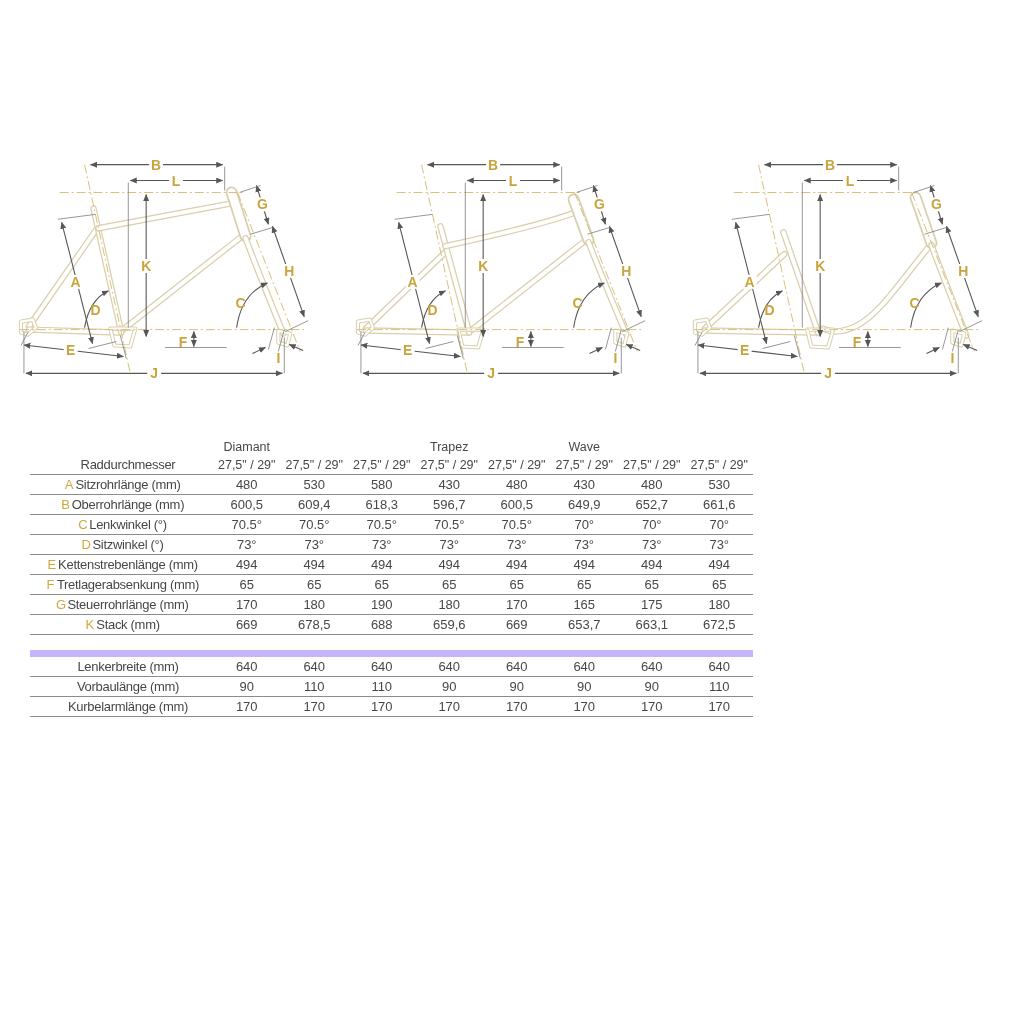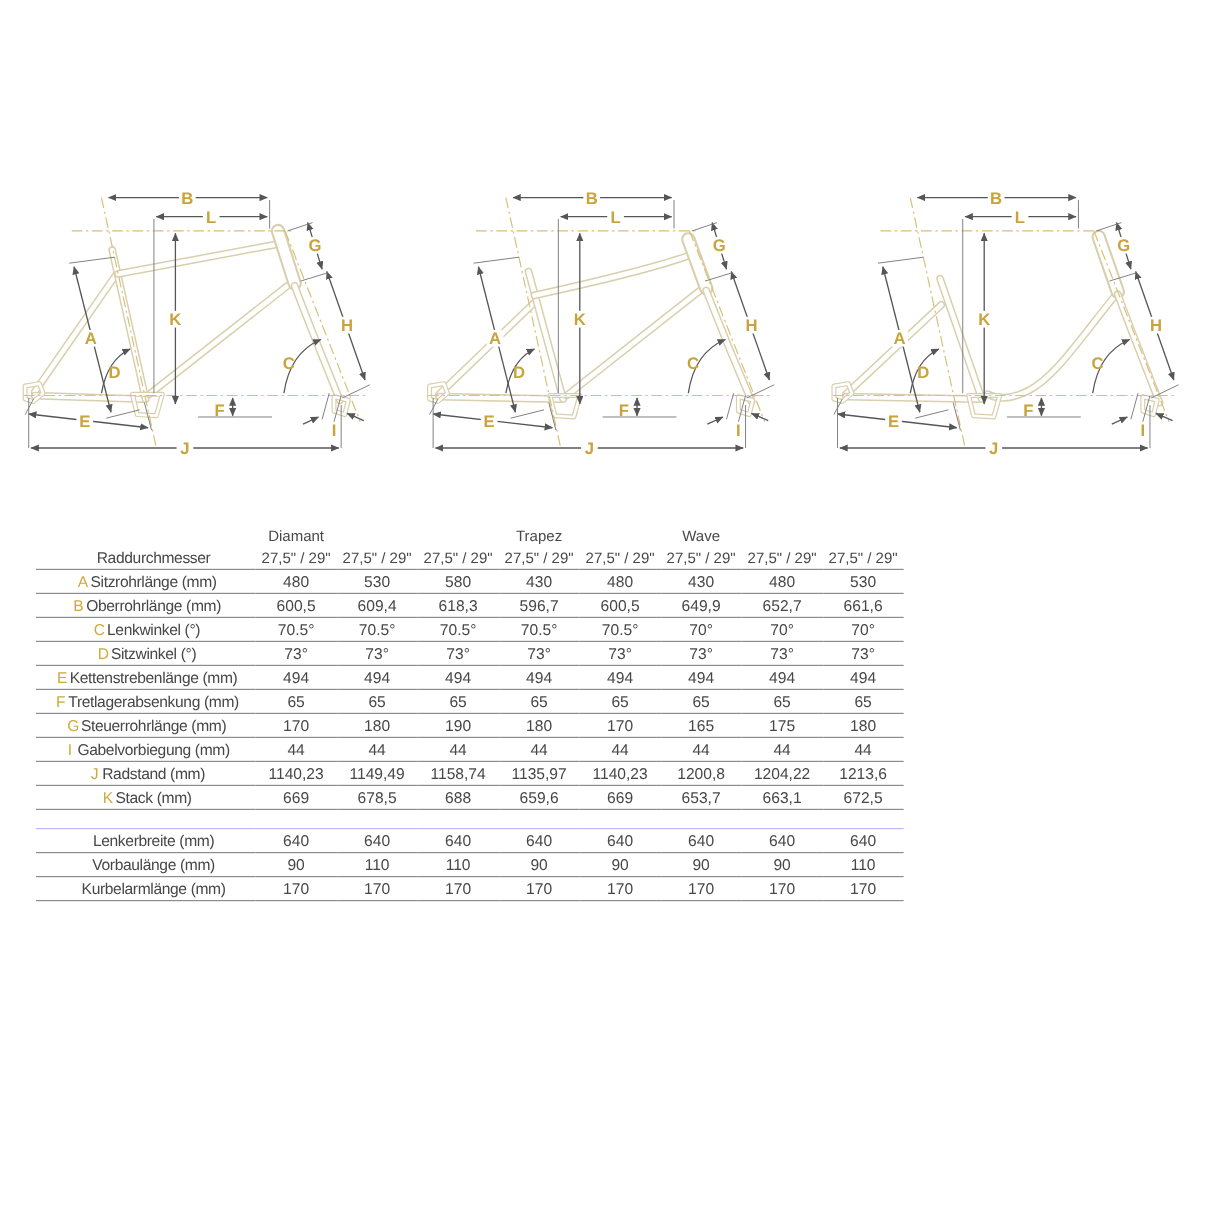--- a/index.html
+++ b/index.html
@@ -35,21 +35,21 @@
   td{text-align:center}
   thead th{font-size:12.5px}
   tr.grp-row th{text-align:center;height:17px;border:none}
   tr.wheel-row{border-bottom:1px solid #8c8c8c}
   tr.wheel-row th{text-align:center}
   tr.wheel-row th.rl{text-align:center}
   tbody tr{border-bottom:1px solid #8c8c8c}
   th.rl{text-align:center;font-size:13px;letter-spacing:-0.3px}
   .rowkey{display:inline-block;width:13px;color:#cfa93f;font-weight:400}
   #comp-table{margin-top:15px}
-  #comp-table tbody tr:first-child{border-top:1px solid #c4b5fd}
+  #comp-table tbody tr:first-child{border-top:7px solid #c4b5fd}
 </style>
 </head>
 <body>
 
 <svg width="0" height="0" style="position:absolute" aria-hidden="true">
   <defs>
     <marker id="arw" markerWidth="8" markerHeight="8" refX="6.5" refY="3" orient="auto-start-reverse" markerUnits="userSpaceOnUse">
       <path d="M0,0 L7,3 L0,6 Z" fill="#565656"></path>
     </marker>
 
@@ -328,42 +328,20 @@
           <td>170</td>
           <td>180</td>
           <td>190</td>
           <td>180</td>
           <td>170</td>
           <td>165</td>
           <td>175</td>
           <td>180</td>
         </tr>
         <tr>
-          <th class="rl"><span class="rowkey">I</span><span>Gabelvorbiegung (mm)</span></th>
-          <td>44</td>
-          <td>44</td>
-          <td>44</td>
-          <td>44</td>
-          <td>44</td>
-          <td>44</td>
-          <td>44</td>
-          <td>44</td>
-        </tr>
-        <tr>
-          <th class="rl"><span class="rowkey">J</span><span>Radstand (mm)</span></th>
-          <td>1140,23</td>
-          <td>1149,49</td>
-          <td>1158,74</td>
-          <td>1135,97</td>
-          <td>1140,23</td>
-          <td>1200,8</td>
-          <td>1204,22</td>
-          <td>1213,6</td>
-        </tr>
-        <tr>
           <th class="rl"><span class="rowkey">K</span><span>Stack (mm)</span></th>
           <td>669</td>
           <td>678,5</td>
           <td>688</td>
           <td>659,6</td>
           <td>669</td>
           <td>653,7</td>
           <td>663,1</td>
           <td>672,5</td>
         </tr>

